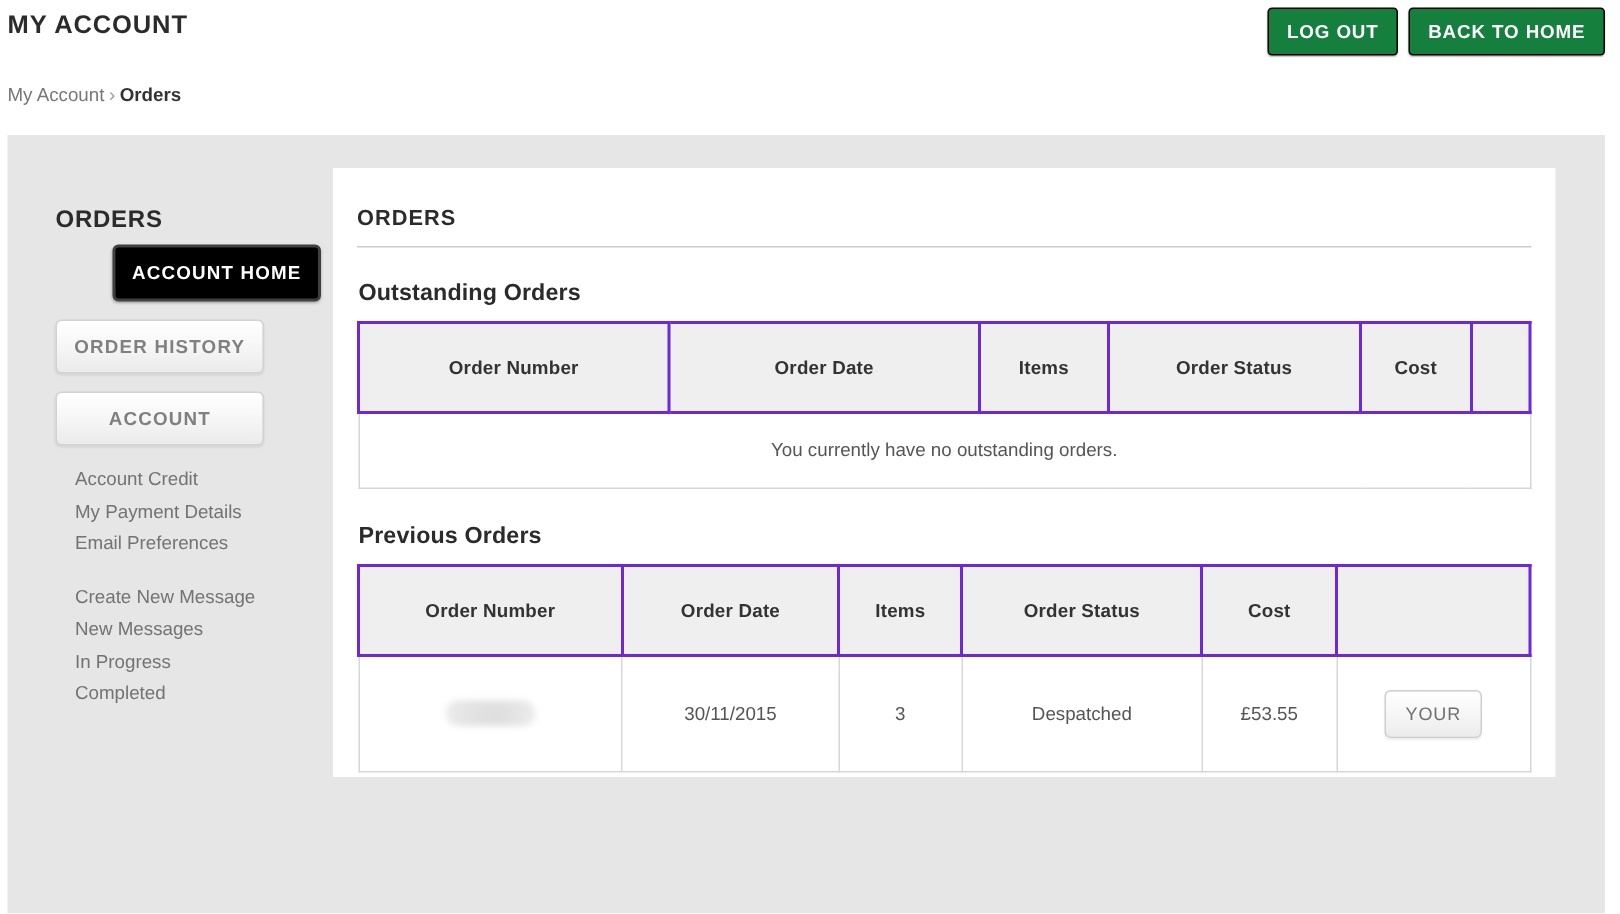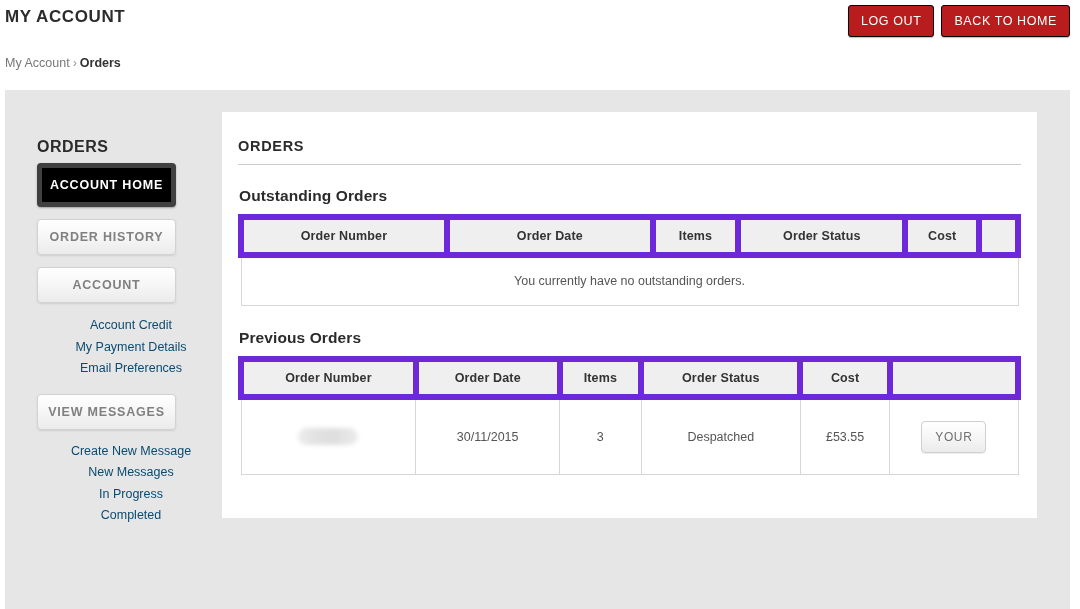--- a/index.html
+++ b/index.html
@@ -29,26 +29,26 @@
     letter-spacing: 0.6px;
     color: #2b2b2b;
   }
   .topbtns {
     position: absolute;
     right: 10px; top: 5px;
     display: flex;
     gap: 7px;
   }
   .blackbtn {
-    background: #b91c1c;
+    background: #15803d;
     color: #ffffff;
     border: 1px solid #000;
     border-radius: 3px;
     font-size: 12.5px;
-    font-weight: normal;
+    font-weight: bold;
     letter-spacing: 0.6px;
     padding: 8px 12px 8px 12px;
     line-height: 14px;
     cursor: pointer;
     font-family: "Liberation Sans", sans-serif;
     box-shadow: 0 1px 1px rgba(0,0,0,0.25);
   }
 
   
   .breadcrumb {
@@ -100,40 +100,40 @@
     padding: 10px 4px;
     border-radius: 4px;
     margin-bottom: 12px;
     cursor: pointer;
     font-family: "Liberation Sans", sans-serif;
     line-height: 14px;
   }
   .sb-btn.dark {
     background: #000000;
     color: #ffffff;
-    border: 5px solid #404040;
+    border: 2px solid #404040;
     box-shadow: 0 1px 2px rgba(0,0,0,0.3);
+    margin-left: 38px;
   }
   .sb-btn.light {
     background: linear-gradient(to bottom, #ffffff 0%, #f7f7f7 45%, #ebebeb 100%);
     color: #808080;
     border: 1px solid #d2d2d2;
     box-shadow: 0 1px 2px rgba(0,0,0,0.10);
   }
   .sb-links {
     margin: 2px 0 14px 13px;
   }
   .sb-link {
     display: block;
     font-size: 12.5px;
-    color: #0c4a6e;
+    color: #737373;
     text-decoration: none;
     line-height: 21.5px;
     cursor: pointer;
-    text-align: center;
   }
   .sb-btn.msgbtn { margin-top: 4px; margin-bottom: 11px; }
 
   
   .card {
     position: absolute;
     left: 222px; top: 112px;
     width: 815px; height: 406px;
     background: #ffffff;
   }
@@ -157,25 +157,25 @@
   }
   .sec-title.second { margin-top: 23px; }
 
   table.orders {
     width: 100%;
     border-collapse: collapse;
     table-layout: fixed;
   }
   table.orders th {
     background: #efefef;
-    border: 6px solid #6d28d9;
+    border: 2px solid #6d28d9;
     font-size: 12.5px;
     font-weight: bold;
     color: #333333;
-    height: 38px;
+    height: 60px;
     text-align: center;
     letter-spacing: 0.15px;
   }
   table.orders td {
     border: 1px solid #d7d7d7;
     border-top: none;
     font-size: 12.5px;
     color: #555555;
     text-align: center;
     background: #ffffff;
@@ -260,21 +260,20 @@
       <button class="sb-btn dark">ACCOUNT HOME</button>
       <button class="sb-btn light">ORDER HISTORY</button>
       <button class="sb-btn light">ACCOUNT</button>
 
       <div class="sb-links">
         <a class="sb-link" href="#">Account Credit</a>
         <a class="sb-link" href="#">My Payment Details</a>
         <a class="sb-link" href="#">Email Preferences</a>
       </div>
 
-      <button class="sb-btn light msgbtn">VIEW MESSAGES</button>
 
       <div class="sb-links">
         <a class="sb-link" href="#">Create New Message</a>
         <a class="sb-link" href="#">New Messages</a>
         <a class="sb-link" href="#">In Progress</a>
         <a class="sb-link" href="#">Completed</a>
       </div>
     </div>
   </div>
 

